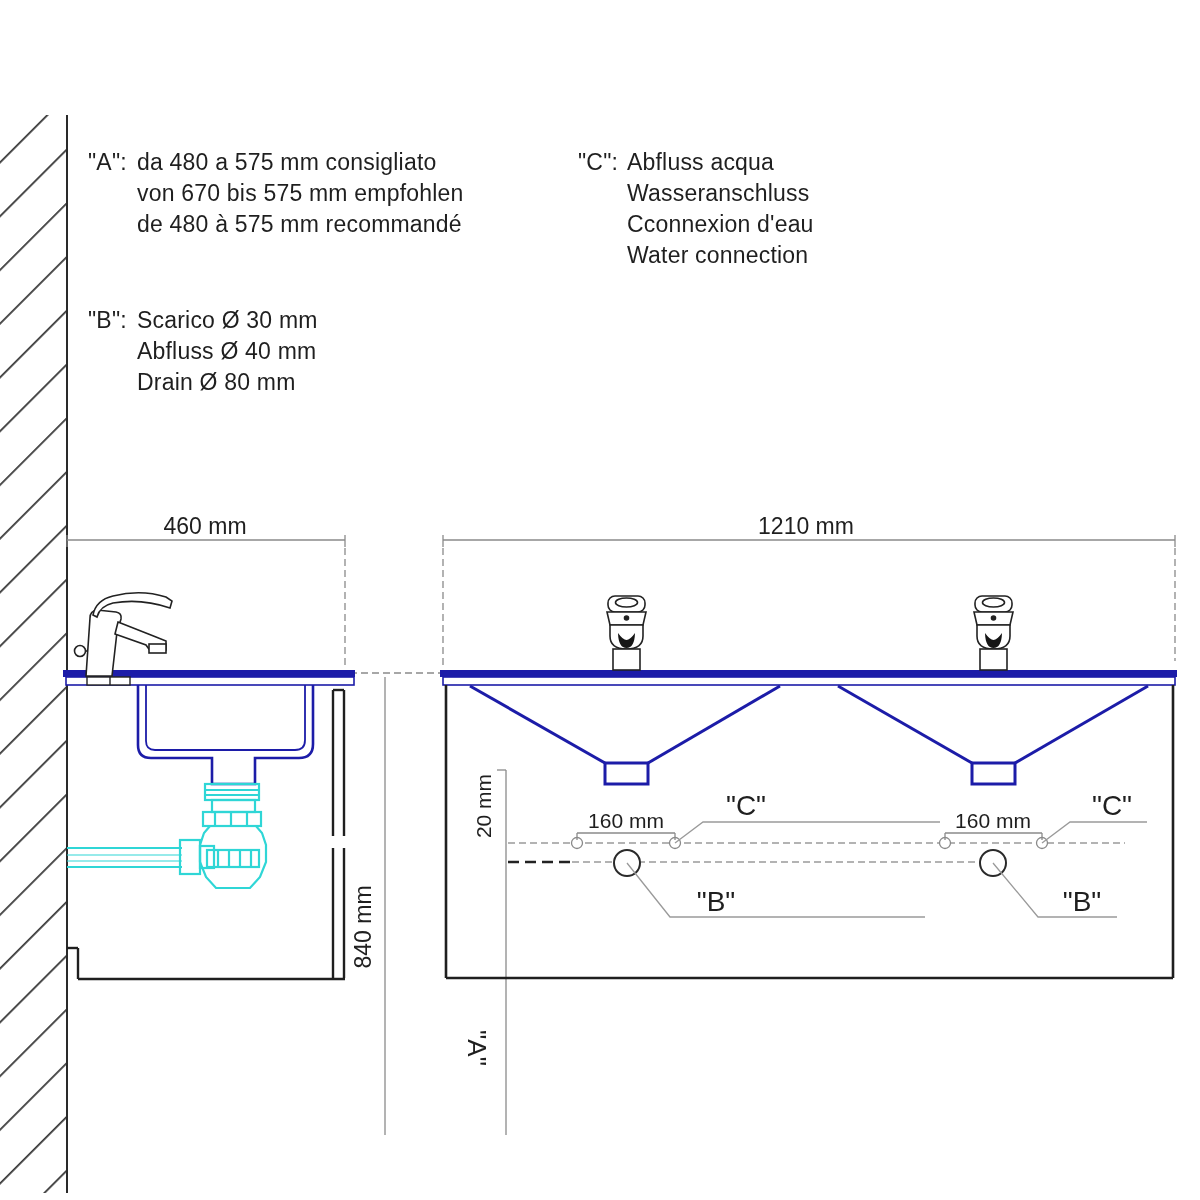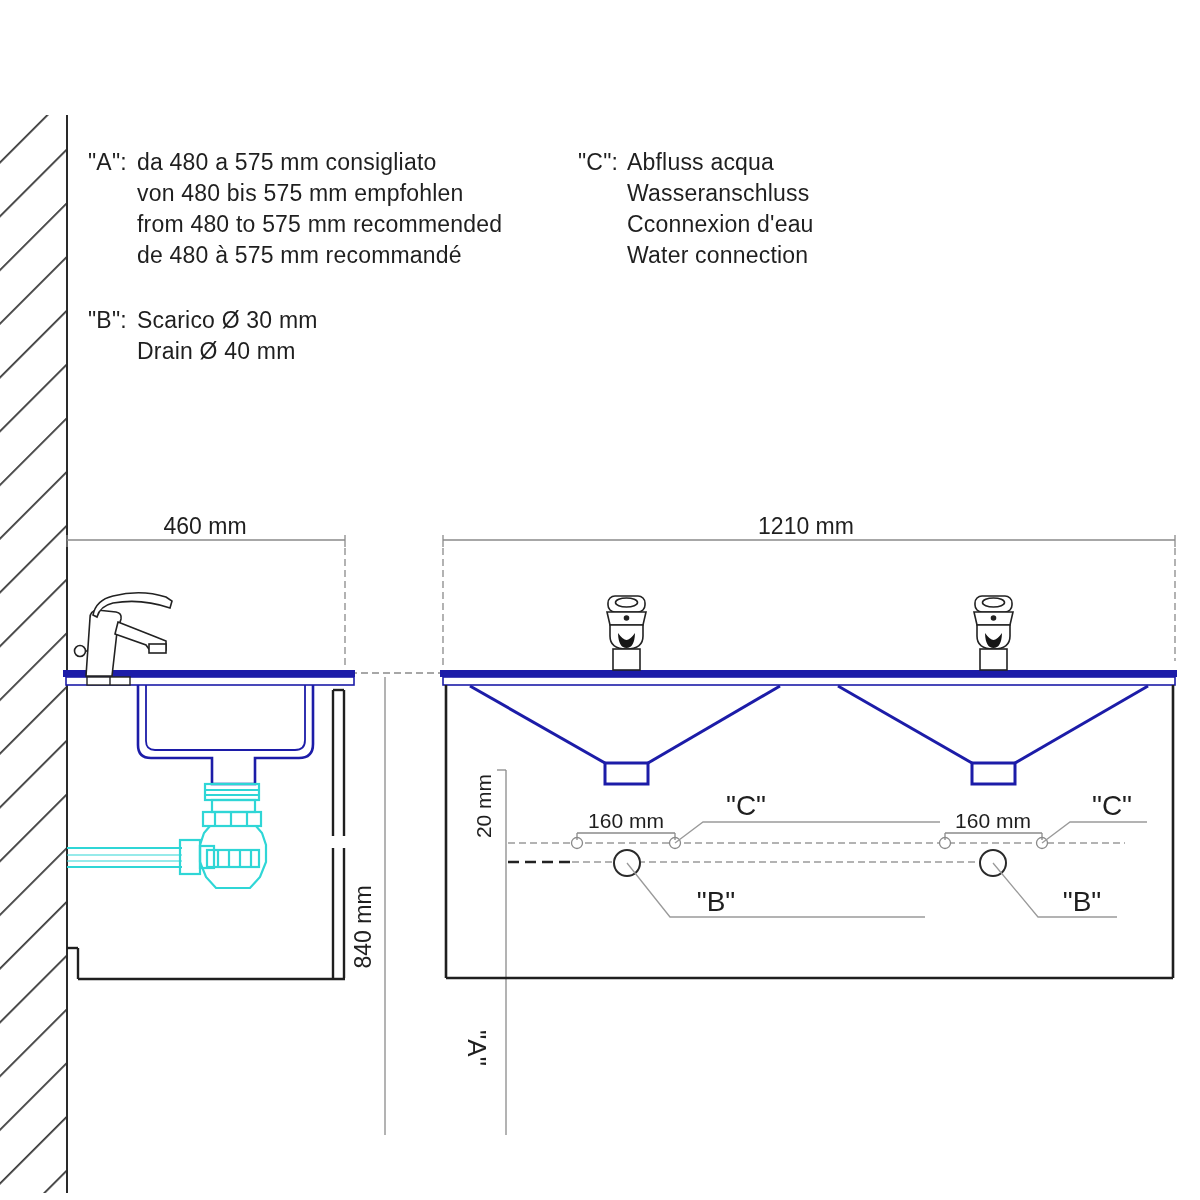--- a/index.html
+++ b/index.html
@@ -187,31 +187,31 @@
   <text class="reftxt" x="1112" y="815" text-anchor="middle">"C"</text>
   <text class="reftxt" x="716" y="911" text-anchor="middle">"B"</text>
   <text class="reftxt" x="1082" y="911" text-anchor="middle">"B"</text>
   <text class="refa" x="468" y="1048" text-anchor="middle" transform="rotate(90 468 1048)">"A"</text>
 </svg>
 
 <div class="note" style="left:88px;top:147px;">
   <span class="key">"A":</span>
   <div class="lines">
     <div>da 480 a 575 mm consigliato</div>
-    <div>von 480 bis 575 mm empfohlen</div>
-    <div>from 480 to 575 mm recommended</div>
+    <div>von 670 bis 575 mm empfohlen</div>
     <div>de 480 à 575 mm recommandé</div>
   </div>
 </div>
 
 <div class="note" style="left:88px;top:305px;">
   <span class="key">"B":</span>
   <div class="lines">
     <div>Scarico Ø 30 mm</div>
-    <div>Drain Ø 40 mm</div>
+    <div>Abfluss Ø 40 mm</div>
+    <div>Drain Ø 80 mm</div>
   </div>
 </div>
 
 <div class="note" style="left:578px;top:147px;">
   <span class="key">"C":</span>
   <div class="lines">
     <div>Abfluss acqua</div>
     <div>Wasseranschluss</div>
     <div>Cconnexion d'eau</div>
     <div>Water connection</div>

